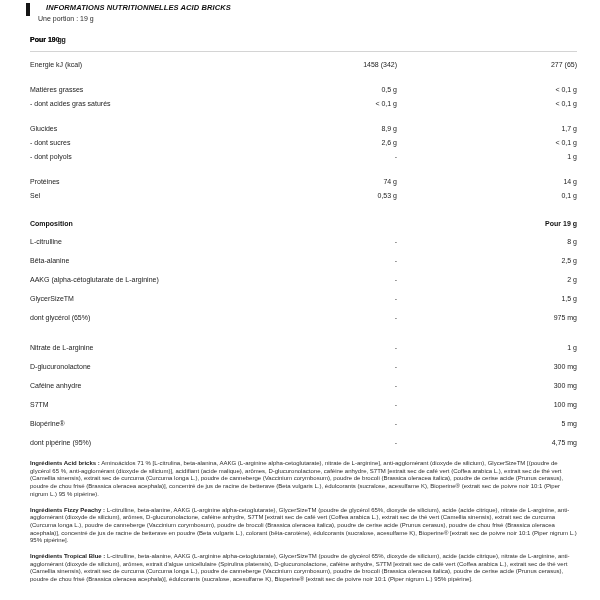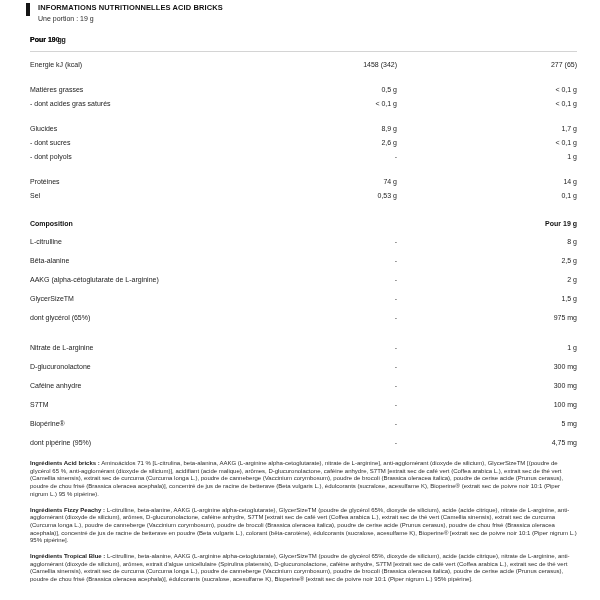--- a/index.html
+++ b/index.html
@@ -6,21 +6,21 @@
   body{
     width:600px;height:600px;overflow:hidden;background:#ffffff;
     font-family:"Liberation Sans", sans-serif;color:#1d1d1d;
     -webkit-font-smoothing:antialiased;
   }
   .sheet{position:relative;width:600px;height:600px;}
   .content{position:absolute;left:30px;top:3px;width:547px;}
 
   .titlewrap{display:flex;align-items:flex-start;margin-left:-4px;}
   .accent{width:4px;height:13px;background:#141414;margin-right:8px;flex:0 0 auto;}
-  .title{font-size:7.5px;font-weight:bold;letter-spacing:.1px;color:#111;}
+  .title{font-size:7.5px;font-weight:bold;font-style:italic;letter-spacing:.1px;color:#111;margin-left:8px;}
   .portion{font-size:7px;color:#2a2a2a;margin-top:3px;}
 
   .row{position:relative;height:14px;line-height:14px;font-size:7px;color:#222;}
   .row .lbl{display:inline-block;max-width:330px;white-space:nowrap;}
   .row .val{position:absolute;top:0;text-align:right;white-space:nowrap;}
   .row .v100{right:180px;}
   .row .v19{right:0;}
   .gap{margin-top:11px;}
   .bold{font-weight:bold;color:#111;}
 

